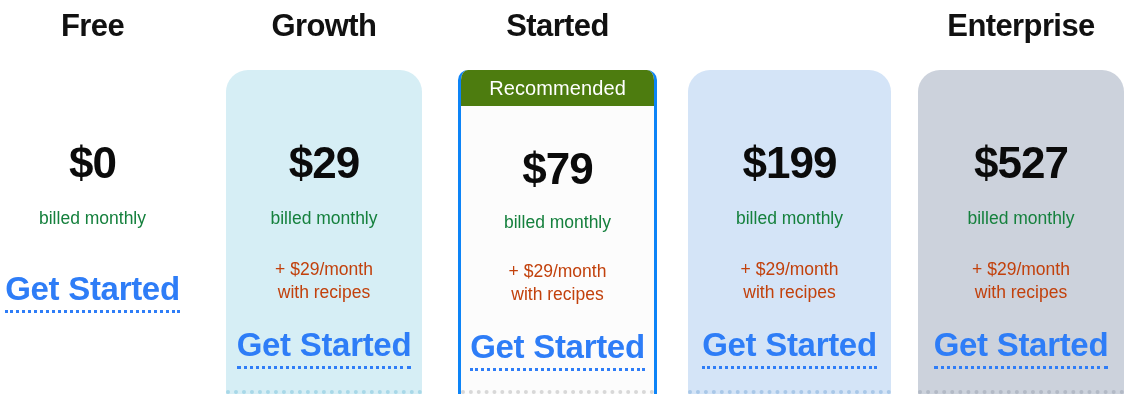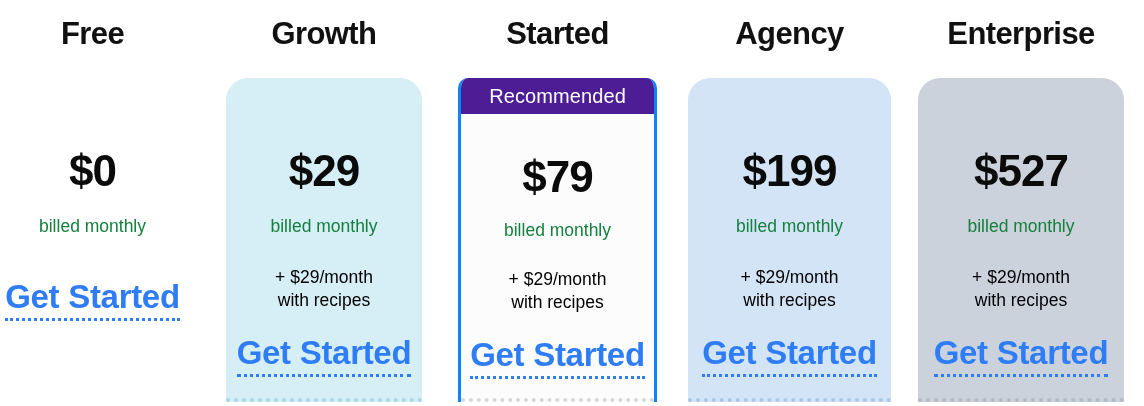--- a/index.html
+++ b/index.html
@@ -16,21 +16,21 @@
 
   .pricing-table {
     position: relative;
     width: 1144px;
     height: 406px;
   }
 
   
   .plan-column {
     position: absolute;
-    top: 12px;
+    top: 4px;
     height: 294px;
   }
 
   .plan-title {
     position: absolute;
     top: 0;
     left: 0;
     width: 100%;
     height: 50px;
     line-height: 44px;
@@ -83,21 +83,21 @@
   .card-bottom-rule.rule-enterprise { border-bottom-color: #b3bac6; }
   .card-bottom-rule.rule-growth     { border-bottom-color: #d8d8d8; }
 
   
   .recommended-badge {
     position: absolute;
     left: 0;
     top: 0;
     width: 100%;
     height: 36px;
-    background: #4c1d95;
+    background: #4d7c0f;
     color: #ffffff;
     font-size: 20px;
     font-weight: 400;
     line-height: 36px;
     text-align: center;
     letter-spacing: 0.1px;
   }
 
   
   .plan-price {
@@ -123,21 +123,21 @@
     white-space: nowrap;
   }
 
   .plan-addon {
     position: absolute;
     left: 0;
     width: 100%;
     text-align: center;
     font-size: 17.5px;
     font-weight: 400;
-    color: #000000;
+    color: #c2410c;
     line-height: 23px;
   }
 
   .plan-cta {
     position: absolute;
     left: 0;
     width: 100%;
     text-align: center;
   }
 
@@ -214,21 +214,20 @@
     <div class="plan-addon">
       <div>+ $29/month</div>
       <div>with recipes</div>
     </div>
     <div class="plan-cta">
       <a class="cta-link" href="#">Get Started</a>
     </div>
   </div>
 
   <div class="plan-column col-standard" style="left:688px;width:203px;">
-    <div class="plan-title">Agency</div>
     <div class="plan-card tint-agency">
       <div class="card-bottom-rule rule-agency"></div>
     </div>
     <div class="plan-price">$199</div>
     <div class="plan-billing">billed monthly</div>
     <div class="plan-addon">
       <div>+ $29/month</div>
       <div>with recipes</div>
     </div>
     <div class="plan-cta">

